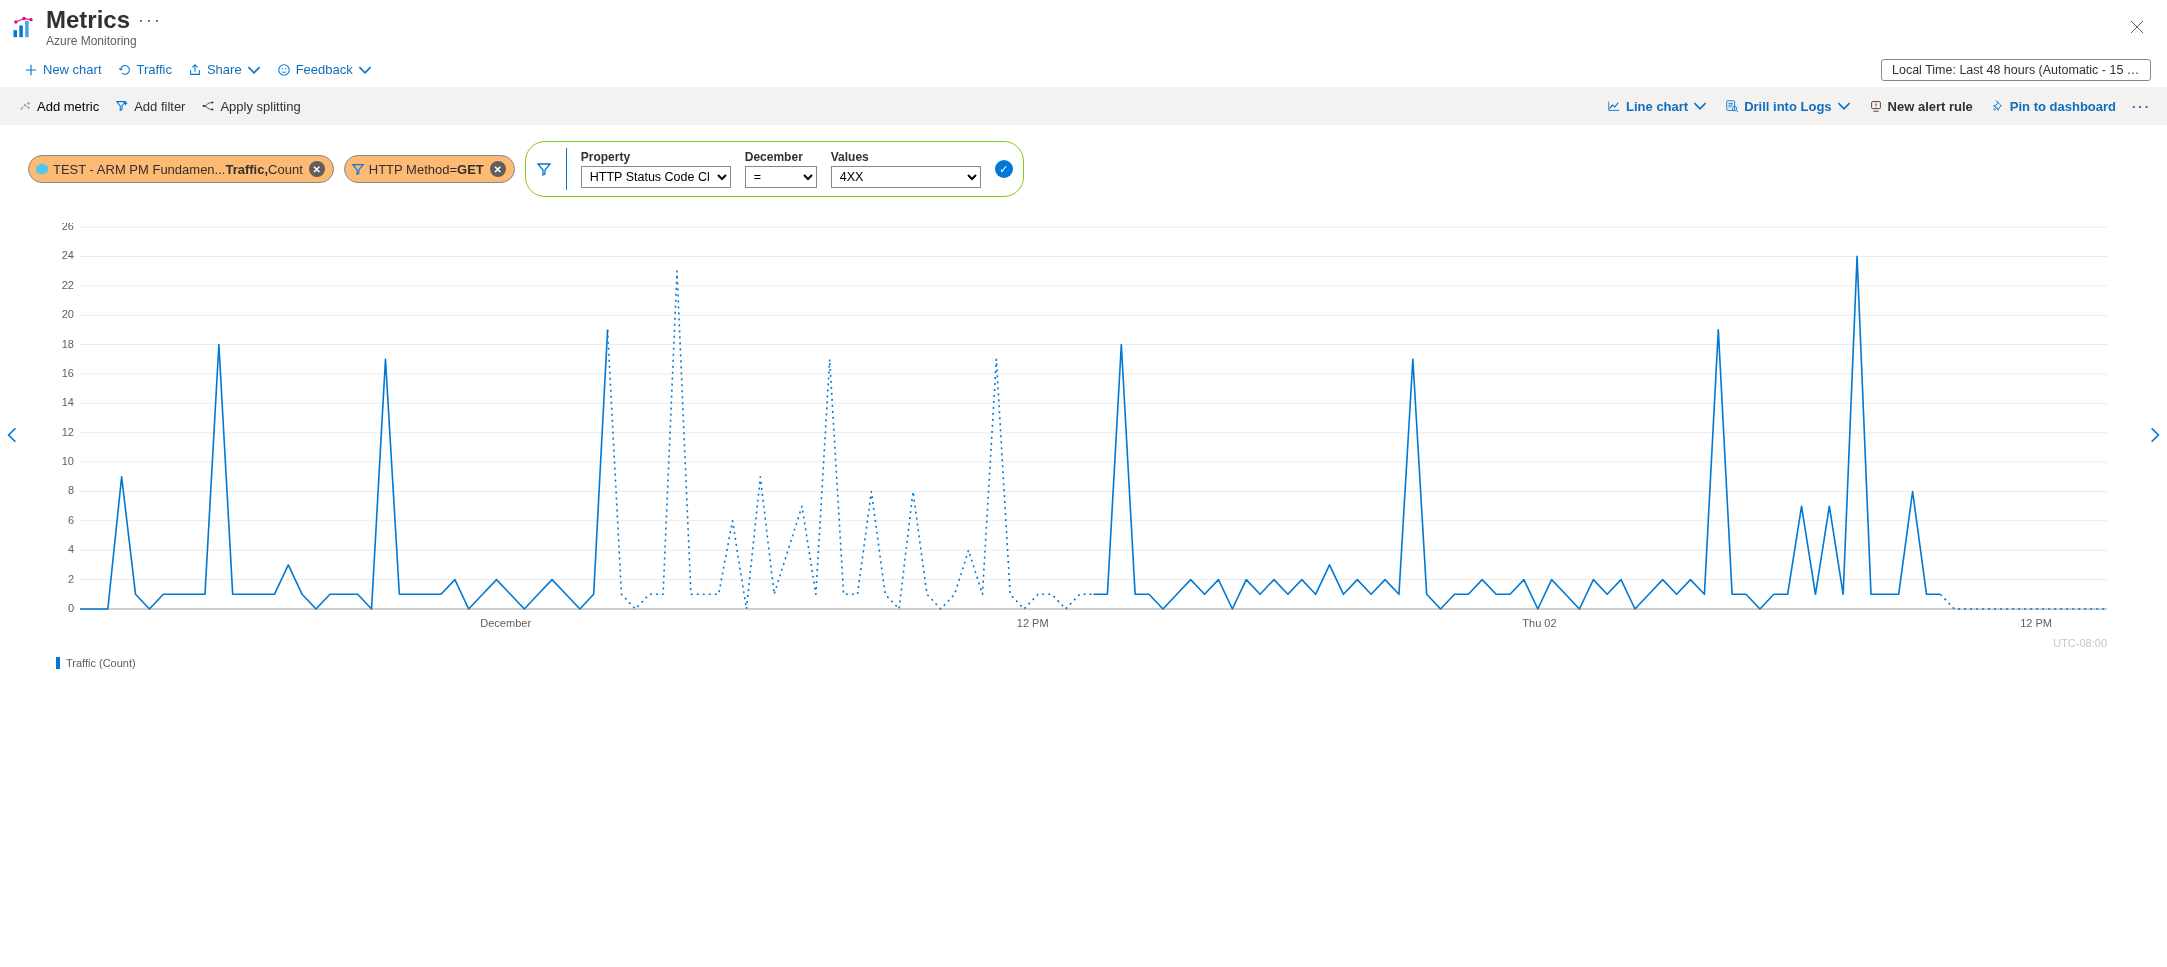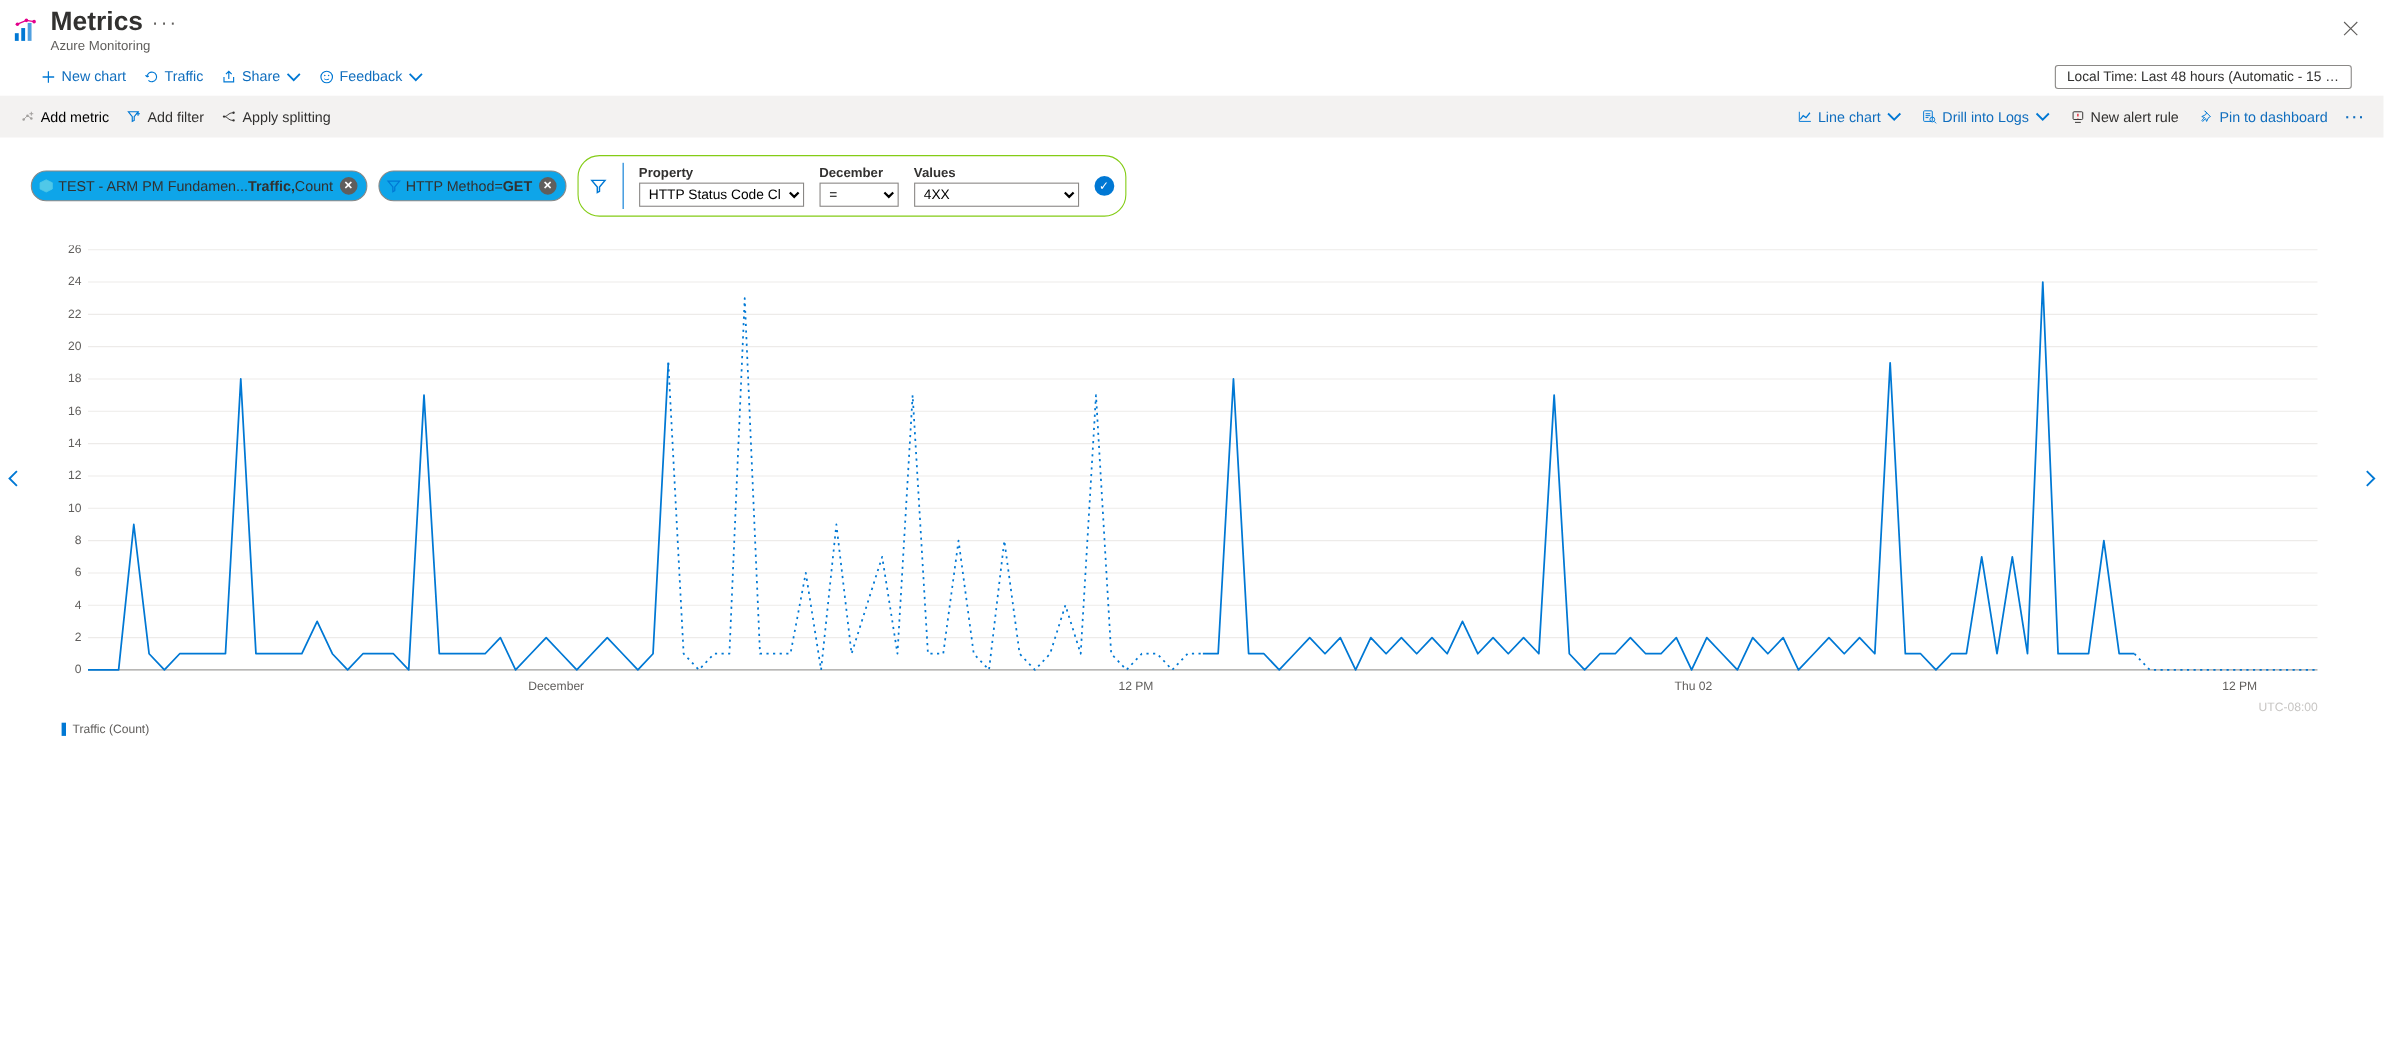--- a/index.html
+++ b/index.html
@@ -16,40 +16,40 @@
 
   
   .header { display: flex; align-items: center; padding: 8px 16px 4px 10px; }
   .metrics-icon { width: 28px; height: 28px; margin-right: 8px; margin-top: 2px; }
   .header-titles h1 { font-size: 24px; font-weight: 600; line-height: 1; }
   .header-titles .sub { font-size: 12px; color: #605e5c; margin-top: 2px; }
   .title-more { color: #605e5c; font-size: 18px; margin-left: 8px; line-height: 14px; letter-spacing: 2px; cursor: pointer;}
   .header-close { margin-left: auto; font-size: 20px; color: #605e5c; cursor: pointer; padding: 0 6px;}
 
   
-  .toolbar1 { display: flex; align-items: center; padding: 6px 29px; border: none; }
+  .toolbar1 { display: flex; align-items: center; padding: 6px 16px; border: none; }
   .tb-item { display: inline-flex; align-items: center; gap: 5px; padding: 4px 8px; color: #106ebe; font-size: 13px; cursor: pointer; border-radius: 2px;}
   .tb-item svg { width: 14px; height: 14px; }
   .chev { width:10px; height:10px; }
   .spacer { flex: 1; }
   .time-pill { border: 1px solid #8a8886; border-radius: 3px; padding: 3px 10px; font-size: 12.5px; color: #323130; max-width: 270px; white-space: nowrap; overflow: hidden; text-overflow: ellipsis; cursor: pointer; }
 
   
   .toolbar2 { display: flex; align-items: center; background: #f3f2f1; padding: 4px 10px; height: 38px; }
   .tb2-item { display: inline-flex; align-items: center; gap: 5px; padding: 4px 8px; font-size: 13px; cursor: pointer; color: #323130;}
   .tb2-item.disabled { color: #000000; }
   .tb2-item svg { width: 14px; height: 14px; }
   .tb2-right { margin-left: auto; display: flex; align-items: center; gap: 2px;}
-  .tb2-right .tb2-item { color: #106ebe; }
+  .tb2-right .tb2-item { color: #106ebe; font-weight: bold; }
   .tb2-right .tb2-item.dark { color: #323130; }
   .ellipsis-btn { color: #106ebe; font-weight: 700; letter-spacing: 2px; padding: 0 6px; cursor:pointer;}
 
   
   .filter-row { display: flex; align-items: center; gap: 10px; padding: 16px 20px 6px 28px;}
-  .pill { display: inline-flex; align-items: center; border: 1px solid #8a8886; border-radius: 999px; padding: 3px 8px 3px 6px; font-size: 13px; height: 28px; background: #0ea5e9; white-space: nowrap; cursor:pointer;}
+  .pill { display: inline-flex; align-items: center; border: 1px solid #8a8886; border-radius: 999px; padding: 3px 8px 3px 6px; font-size: 13px; height: 28px; background: #fdba74; white-space: nowrap; cursor:pointer;}
   .pill .hex { width: 14px; height: 14px; margin-right: 4px;}
   .pill .close-x { width:16px; height:16px; border-radius:50%; background:#605e5c; color:#fff; display:inline-flex; align-items:center; justify-content:center; font-size:10px; margin-left:6px; font-weight:600;}
   .pill b { font-weight: 600; }
 
   
   .builder { display:flex; align-items:center; border:1px solid #84cc16; border-radius: 20px; padding: 6px 10px 6px 10px; gap: 14px;}
   .builder .funnel { width:16px; height:16px; color:#0078d4;}
   .builder-sep { width:1px; height: 42px; background:#0078d4; }
   .builder-col { display:flex; flex-direction:column; gap:2px;}
   .builder-col label { font-size: 12px; font-weight: 600; }

